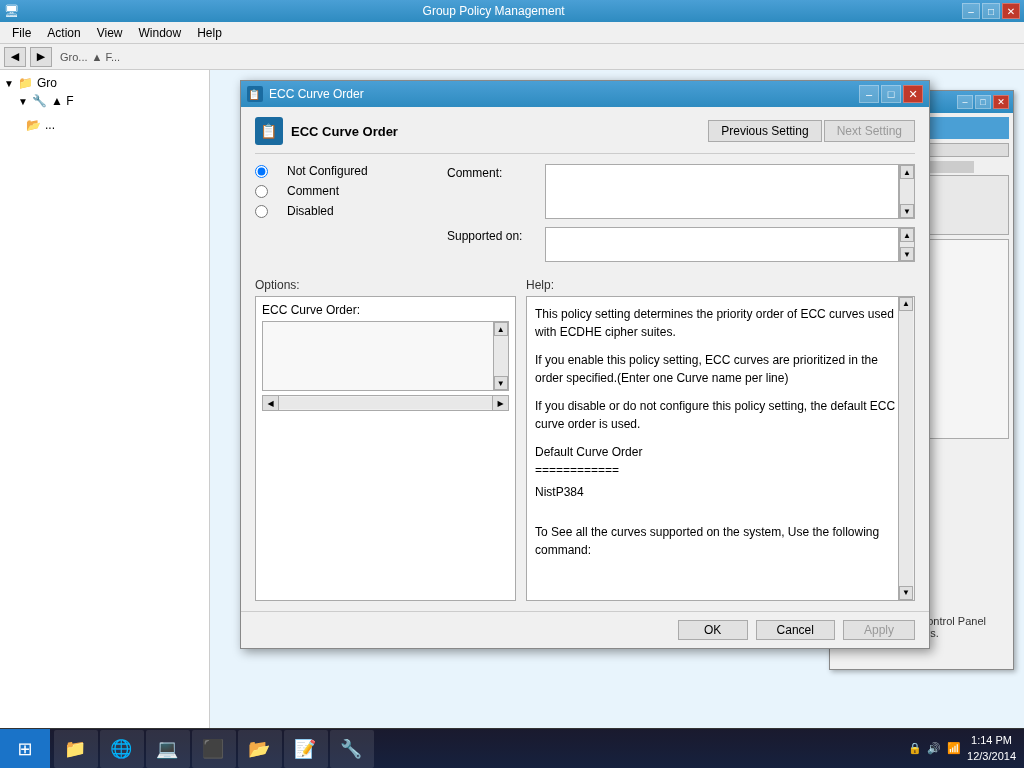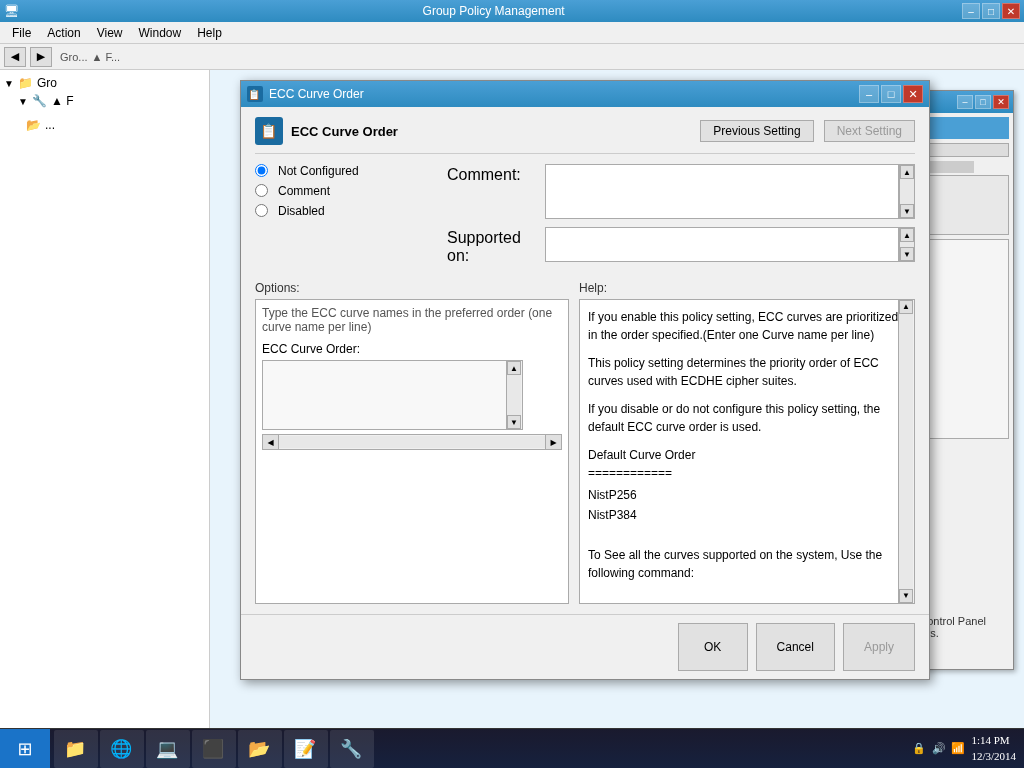--- a/index.html
+++ b/index.html
@@ -56,23 +56,22 @@
     }
     .taskbar-tray {
       display: flex;
       align-items: center;
       padding: 0 8px;
       gap: 6px;
       color: white;
       font-size: 11px;
     }
     .taskbar-clock {
-      text-align: left;
+      text-align: center;
       line-height: 1.4;
-      font-family: Liberation Serif, serif;
     }
 
     
     .main-window {
       position: absolute;
       top: 0;
       left: 0;
       right: 0;
       bottom: 40px;
       background: #f0f0f0;
@@ -297,21 +296,21 @@
       color: white;
       font-size: 14px;
     }
     .dialog-header-title {
       font-size: 13px;
       font-weight: bold;
     }
     .dialog-nav-btns {
       margin-left: auto;
       display: flex;
-      gap: 10px;
+      gap: 2px;
     }
     .dialog-nav-btn {
       padding: 3px 12px;
       background: #e1e1e1;
       border: 1px solid #aaa;
       cursor: pointer;
       font-size: 12px;
     }
     .dialog-nav-btn:disabled, .dialog-nav-btn.disabled {
       color: #999;
@@ -331,41 +330,41 @@
     .dialog-right-col {
       flex: 1;
     }
 
     
     .radio-group {
       margin-bottom: 12px;
     }
     .radio-item {
       display: flex;
-      align-items: flex-start;
+      align-items: flex-end;
       margin-bottom: 6px;
-      gap: 10px;
+      gap: 19px;
     }
     .radio-item input[type="radio"] {
       cursor: pointer;
     }
     .radio-label {
       font-size: 12px;
       cursor: pointer;
     }
 
     
     .field-row {
       display: flex;
       align-items: flex-start;
       margin-bottom: 8px;
       gap: 8px;
     }
     .field-label {
-      font-size: 16px;
+      font-size: 12px;
       width: 90px;
       padding-top: 2px;
       flex-shrink: 0;
     }
     .field-textarea {
       flex: 1;
       height: 55px;
       border: 1px solid #aaa;
       background: white;
       resize: none;
@@ -401,21 +400,21 @@
       background: #e8e8e8;
     }
 
     
     .options-help-row {
       display: flex;
       gap: 10px;
       margin-top: 4px;
     }
     .options-section {
-      width: 314px;
+      width: 261px;
       flex-shrink: 0;
     }
     .help-section {
       flex: 1;
     }
     .section-label {
       font-size: 12px;
       font-weight: normal;
       margin-bottom: 4px;
       color: #333;
@@ -518,21 +517,21 @@
     
     .dialog-footer {
       display: flex;
       justify-content: flex-end;
       padding: 8px 14px;
       gap: 8px;
       border-top: 1px solid #ccc;
       background: #f0f0f0;
     }
     .footer-btn {
-      padding: 16px 20px;
+      padding: 2px 20px;
       background: #e1e1e1;
       border: 1px solid #aaa;
       cursor: pointer;
       font-size: 12px;
       min-width: 70px;
     }
     .footer-btn.disabled {
       color: #999;
       cursor: default;
     }
@@ -698,47 +697,45 @@
                 </div>
               </div>
             </div>
           </div>
 
           <div class="options-help-row">
 
             <div class="options-section">
               <div class="section-label">Options:</div>
               <div class="options-box">
-                <p class="options-description">Type the ECC curve names in the preferred order (one curve name per line)</p>
                 <p class="options-field-label">ECC Curve Order:</p>
                 <div class="options-textarea-wrapper">
                   <textarea class="options-textarea" style=""></textarea>
                   <div class="options-scrollbar">
                     <div class="scrollbar-btn">▲</div>
                     <div class="scrollbar-track"></div>
                     <div class="scrollbar-btn">▼</div>
                   </div>
                 </div>
                 <div class="horizontal-scrollbar">
                   <div class="h-scroll-btn">◀</div>
                   <div class="h-scroll-track"></div>
                   <div class="h-scroll-btn-right">▶</div>
                 </div>
               </div>
             </div>
 
             <div class="help-section">
               <div class="section-label">Help:</div>
               <div class="help-box">
+                <p style="margin-bottom:10px;">This policy setting determines the priority order of ECC curves used with ECDHE cipher suites.</p>
                 <p style="margin-bottom:10px;">If you enable this policy setting, ECC curves are prioritized in the order specified.(Enter one Curve name per line)</p>
-                <p style="margin-bottom:10px;">This policy setting determines the priority order of ECC curves used with ECDHE cipher suites.</p>
                 <p style="margin-bottom:10px;">If you disable or do not configure this policy setting, the default ECC curve order is used.</p>
                 <p style="">Default Curve Order</p>
                 <p style="margin-bottom:4px;">============</p>
-                <p style="margin-bottom:2px;">NistP256</p>
                 <p style="margin-bottom:22px;">NistP384</p>
                 <p style="margin-bottom:16px;">To See all the curves supported on the system, Use the following command:</p>
                 <div class="help-scrollbar">
                   <div class="scrollbar-btn">▲</div>
                   <div class="scrollbar-track"></div>
                   <div class="scrollbar-btn">▼</div>
                 </div>
               </div>
             </div>
           </div>

